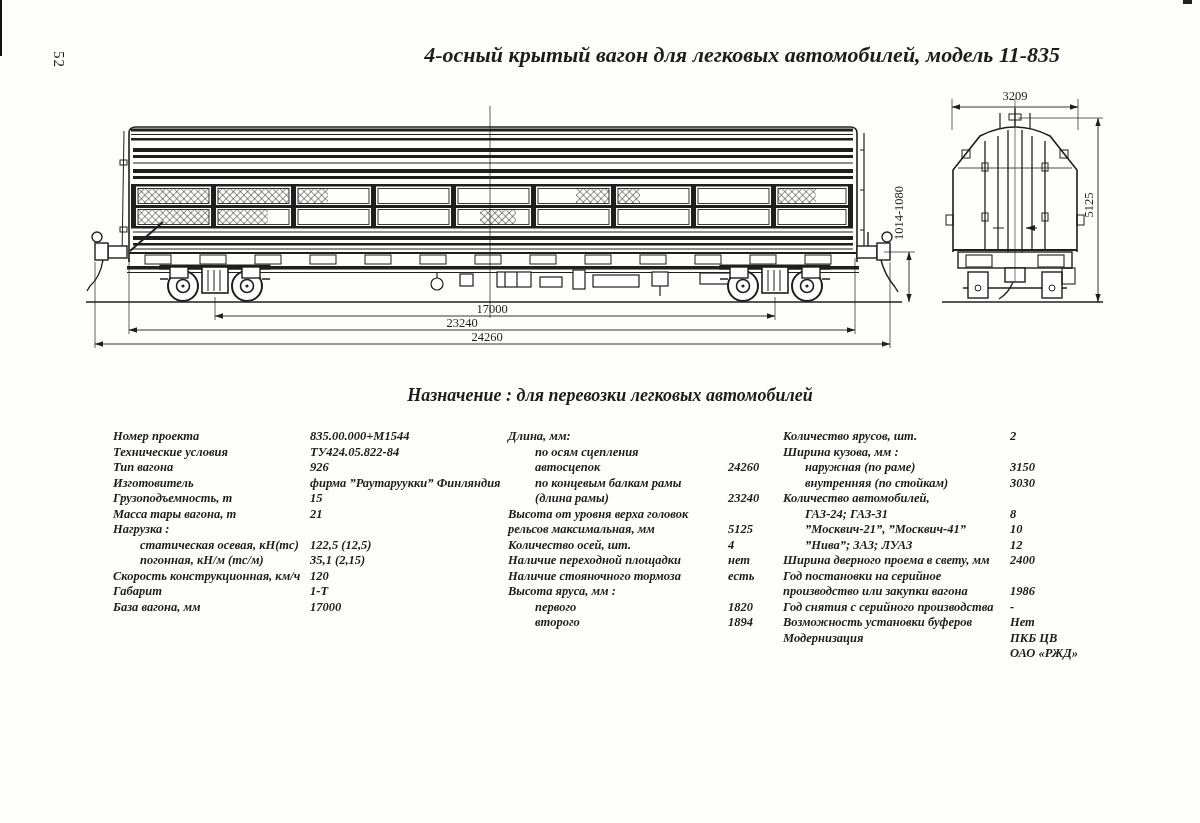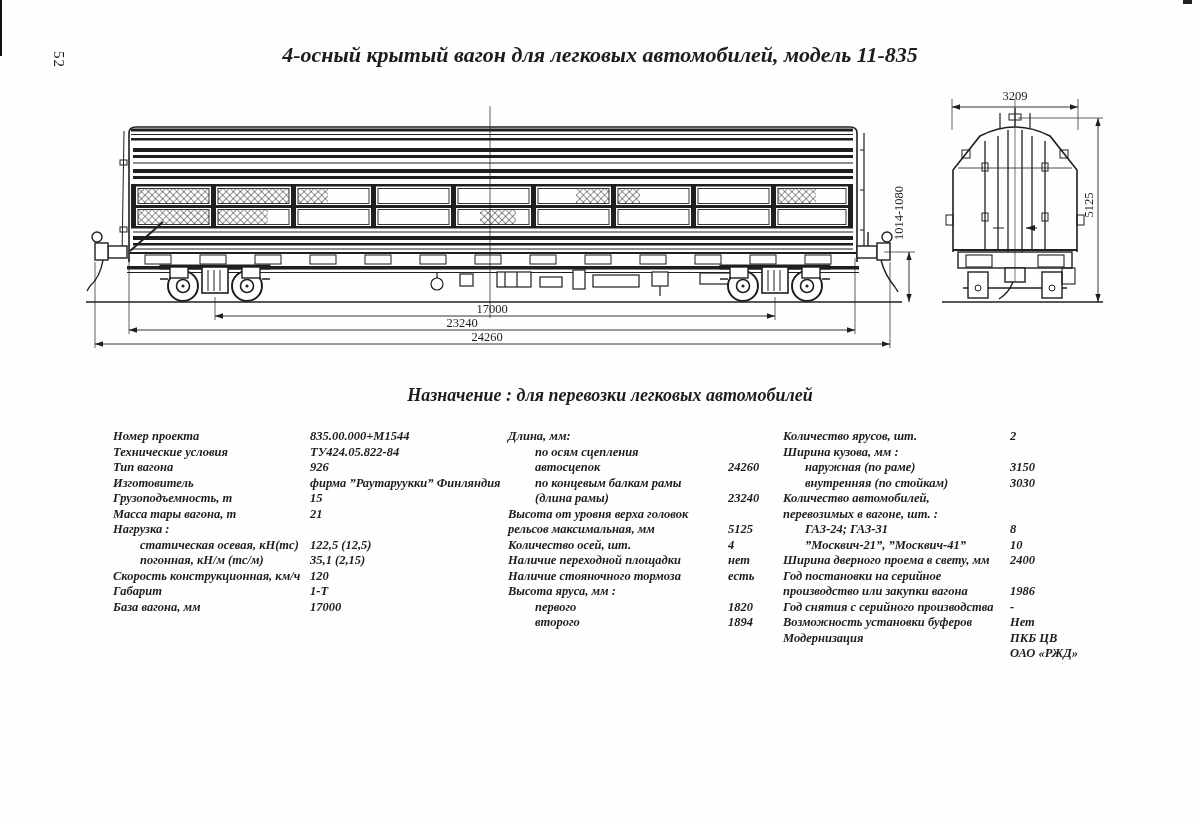--- a/index.html
+++ b/index.html
@@ -8,21 +8,21 @@
     background:#fefefd; color:#1c1c1c;
     font-family:"Liberation Serif","DejaVu Serif",serif;
   }
   .page-number{
     position:absolute; left:40px; top:48px; width:24px; height:30px;
     font-size:15px; transform:rotate(90deg); transform-origin:center;
     letter-spacing:1px;
   }
   .doc-title{
     position:absolute; left:140px; top:42px; width:920px;
-    text-align:center; font-size:22px; font-weight:bold; font-style:italic;
+    text-align:right; font-size:22px; font-weight:bold; font-style:italic;
     white-space:nowrap;
   }
   .purpose-line{
     position:absolute; left:300px; top:385px; width:620px;
     text-align:center; font-size:18px; font-weight:bold; font-style:italic;
     white-space:nowrap;
   }
   svg.drawing{position:absolute; left:0; top:0;}
   .dim-label{
     position:absolute; font-size:12.5px; white-space:nowrap;
@@ -449,35 +449,35 @@
       <div class="spec-row indent">
         <span class="spec-label">внутренняя (по стойкам)</span>
         <span class="spec-value">3030</span>
       </div>
 
       <div class="spec-row">
         <span class="spec-label">Количество автомобилей,</span>
         <span class="spec-value"></span>
       </div>
 
-      <div class="spec-row">
-        <span class="spec-label">перевозимых в вагоне, шт. :</span>
-        <span class="spec-value"></span>
-      </div>
 
       <div class="spec-row indent">
         <span class="spec-label">ГАЗ-24; ГАЗ-31</span>
         <span class="spec-value">8</span>
       </div>
 
       <div class="spec-row indent">
         <span class="spec-label">”Москвич-21”, ”Москвич-41”</span>
         <span class="spec-value">10</span>
       </div>
 
+      <div class="spec-row indent">
+        <span class="spec-label">”Нива”; ЗАЗ; ЛУАЗ</span>
+        <span class="spec-value">12</span>
+      </div>
 
       <div class="spec-row">
         <span class="spec-label">Ширина дверного проема в свету, мм</span>
         <span class="spec-value">2400</span>
       </div>
 
       <div class="spec-row">
         <span class="spec-label">Год постановки на серийное</span>
         <span class="spec-value"></span>
       </div>

